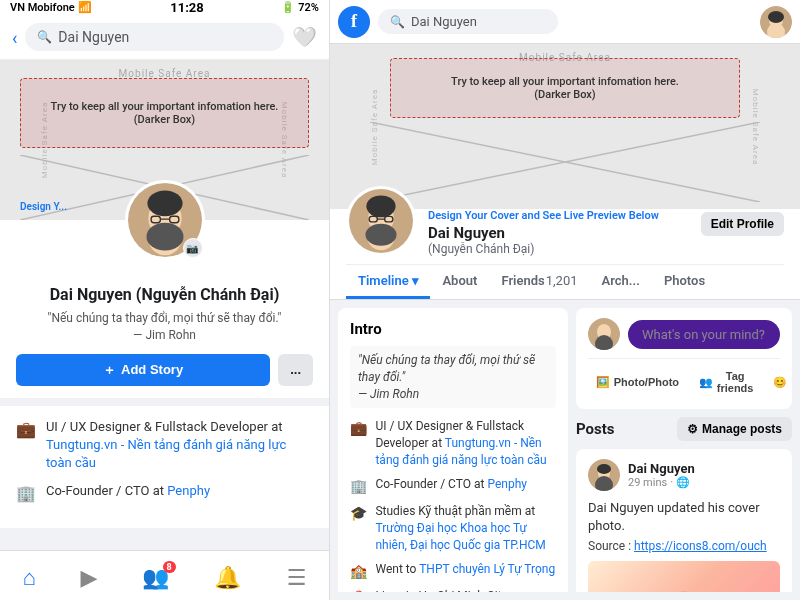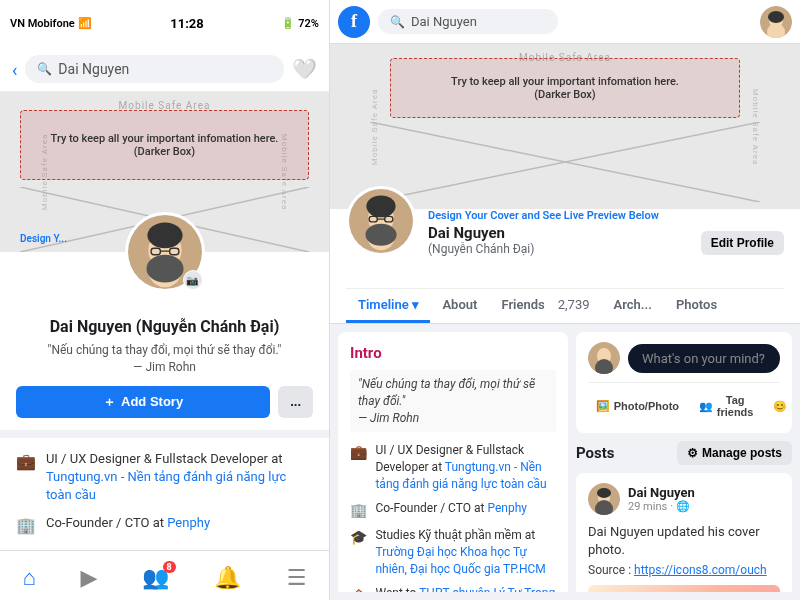--- a/index.html
+++ b/index.html
@@ -21,21 +21,21 @@
       display: flex;
       flex-direction: column;
       border-right: 1px solid #ddd;
     }
 
     .mobile-status-bar {
       background: #fff;
       display: flex;
       justify-content: space-between;
       align-items: center;
-      padding: 16px 10px;
+      padding: 0 10px;
       font-size: 11px;
       font-weight: 600;
     }
     .status-left { display: flex; align-items: center; gap: 4px; }
     .status-right { display: flex; align-items: center; gap: 3px; font-size: 11px; }
 
     .mobile-search-bar {
       background: #fff;
       display: flex;
       align-items: center;
@@ -429,44 +429,43 @@
       margin-left: auto;
       background: #e4e6ea;
       border: none;
       border-radius: 6px;
       padding: 5px 10px;
       font-size: 12px;
       font-weight: 600;
       cursor: pointer;
       white-space: nowrap;
       align-self: flex-end;
-      margin-bottom: 1px;
+      margin-bottom: 20px;
     }
 
     .profile-tabs-d {
       display: flex;
       align-items: center;
       gap: 0;
       border-top: 1px solid #eee;
-      margin-top: 24px;
     }
     .tab-d {
       padding: 8px 12px;
       font-size: 13px;
       font-weight: 600;
       color: #606770;
       cursor: pointer;
       border-bottom: 3px solid transparent;
       white-space: nowrap;
     }
     .tab-d.active {
       color: #1877f2;
       border-bottom: 3px solid #1877f2;
     }
-    .tab-friends { display: flex; gap: 13px; }
+    .tab-friends { display: flex; gap: 1px; }
     .friends-count { color: #606770; font-weight: 400; }
 
     
     .desktop-main {
       display: flex;
       flex: 1;
       overflow: hidden;
       gap: 8px;
       padding: 8px;
     }
@@ -480,21 +479,21 @@
     .intro-card {
       background: #fff;
       border-radius: 8px;
       padding: 12px;
       font-size: 12px;
     }
     .intro-title {
       font-size: 15px;
       font-weight: 700;
       margin-bottom: 8px;
-      color: #be185d;
+      color: #000000;
     }
     .intro-quote {
       font-style: italic;
       color: #444;
       font-size: 12px;
       margin-bottom: 10px;
       line-height: 1.4;
       padding: 6px 8px;
       background: #f9f9f9;
       border-radius: 4px;
@@ -531,21 +530,21 @@
     .avatar-sm {
       width: 32px;
       height: 32px;
       border-radius: 50%;
       background: #ddd;
       overflow: hidden;
       flex-shrink: 0;
     }
     .whats-on-mind {
       flex: 1;
-      background: #0f172a;
+      background: #4c1d95;
       border-radius: 20px;
       padding: 7px 14px;
       font-size: 13px;
       color: #888;
       cursor: pointer;
     }
     .create-post-actions {
       display: flex;
       gap: 4px;
       border-top: 1px solid #eee;
@@ -790,21 +789,21 @@
 
     <div class="profile-tabs-d">
       <div class="tab-d active">
         <span>Timeline ▾</span>
       </div>
       <div class="tab-d">
         <span>About</span>
       </div>
       <div class="tab-d tab-friends">
         <span>Friends</span>
-        <span class="friends-count"> 2,739</span>
+        <span class="friends-count"> 1,201</span>
       </div>
       <div class="tab-d">
         <span>Arch...</span>
       </div>
       <div class="tab-d">
         <span>Photos</span>
       </div>
     </div>
   </div>
 

